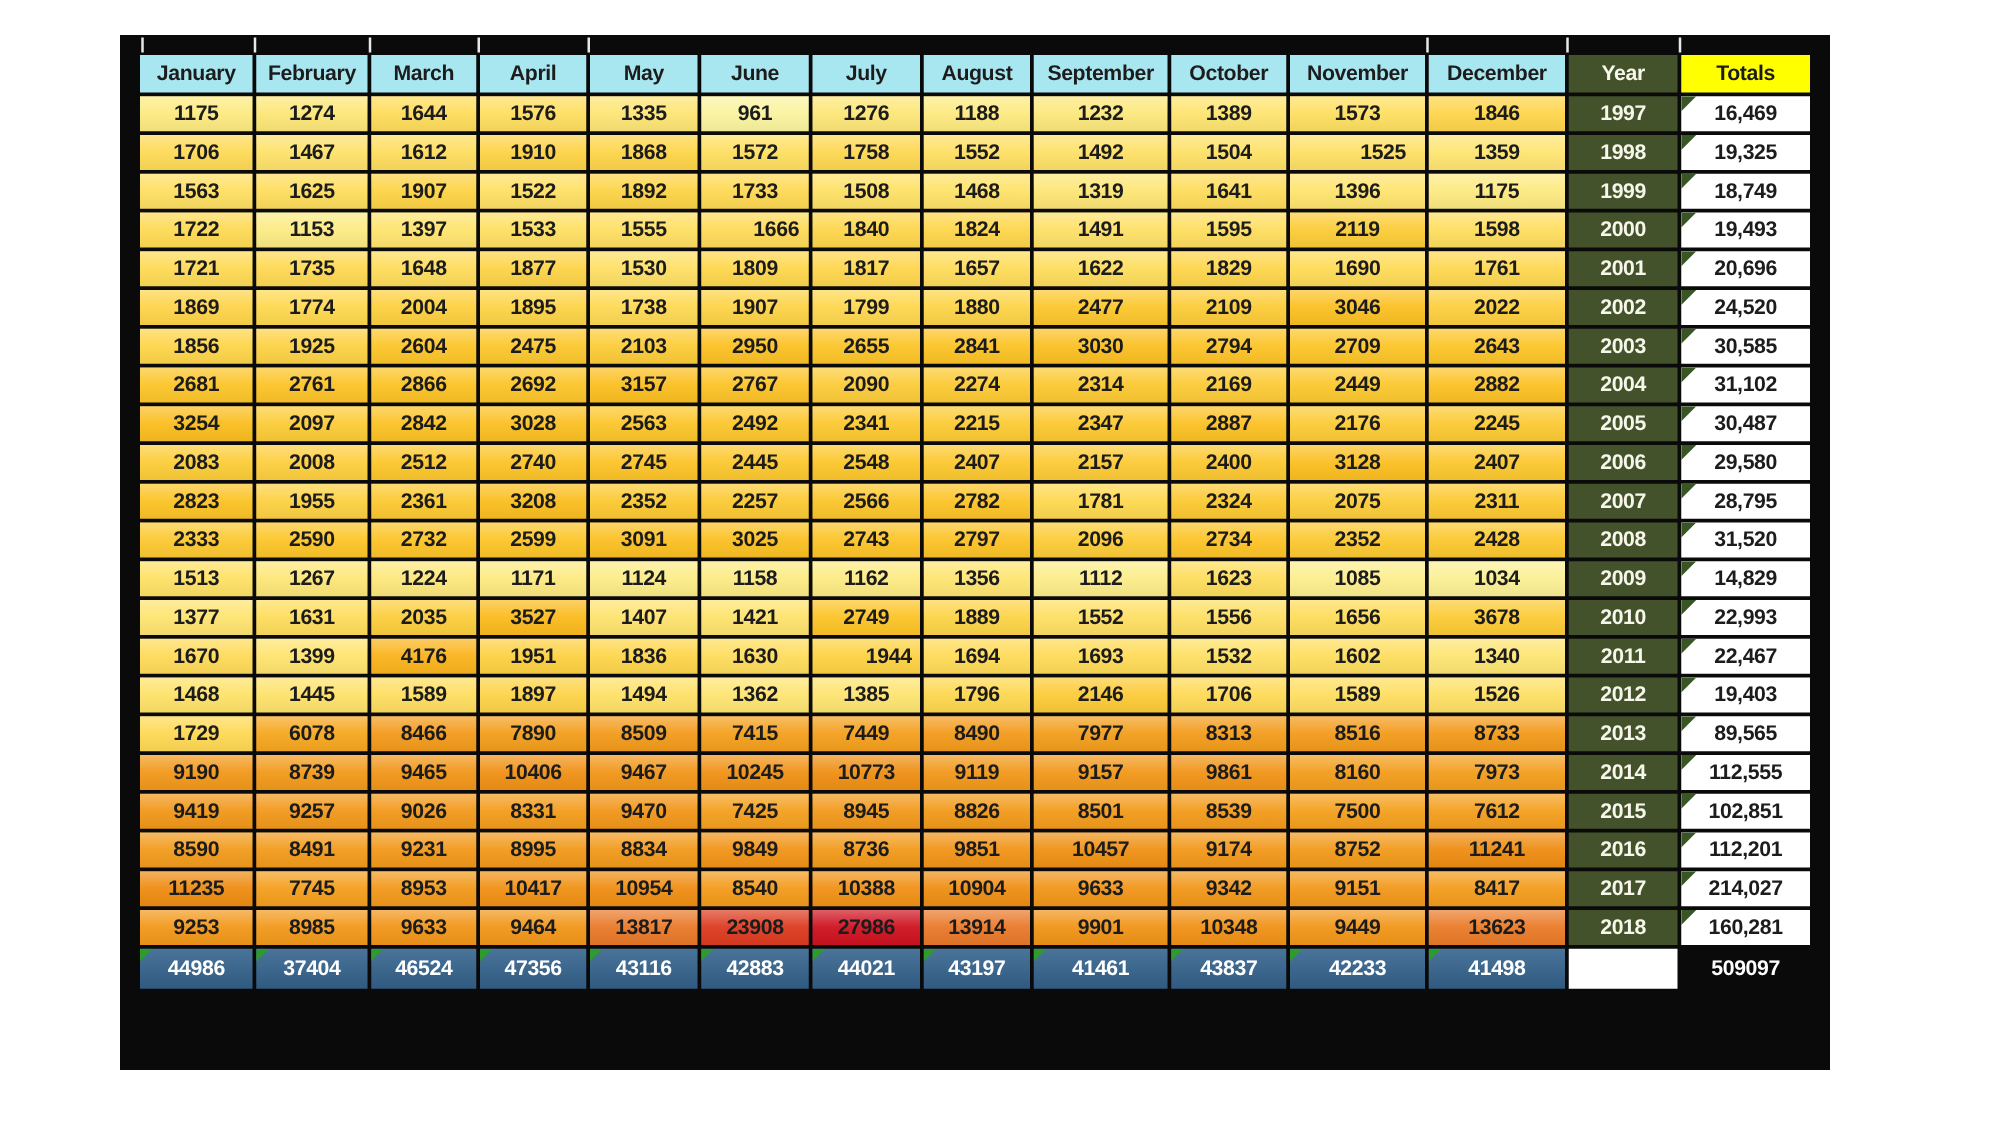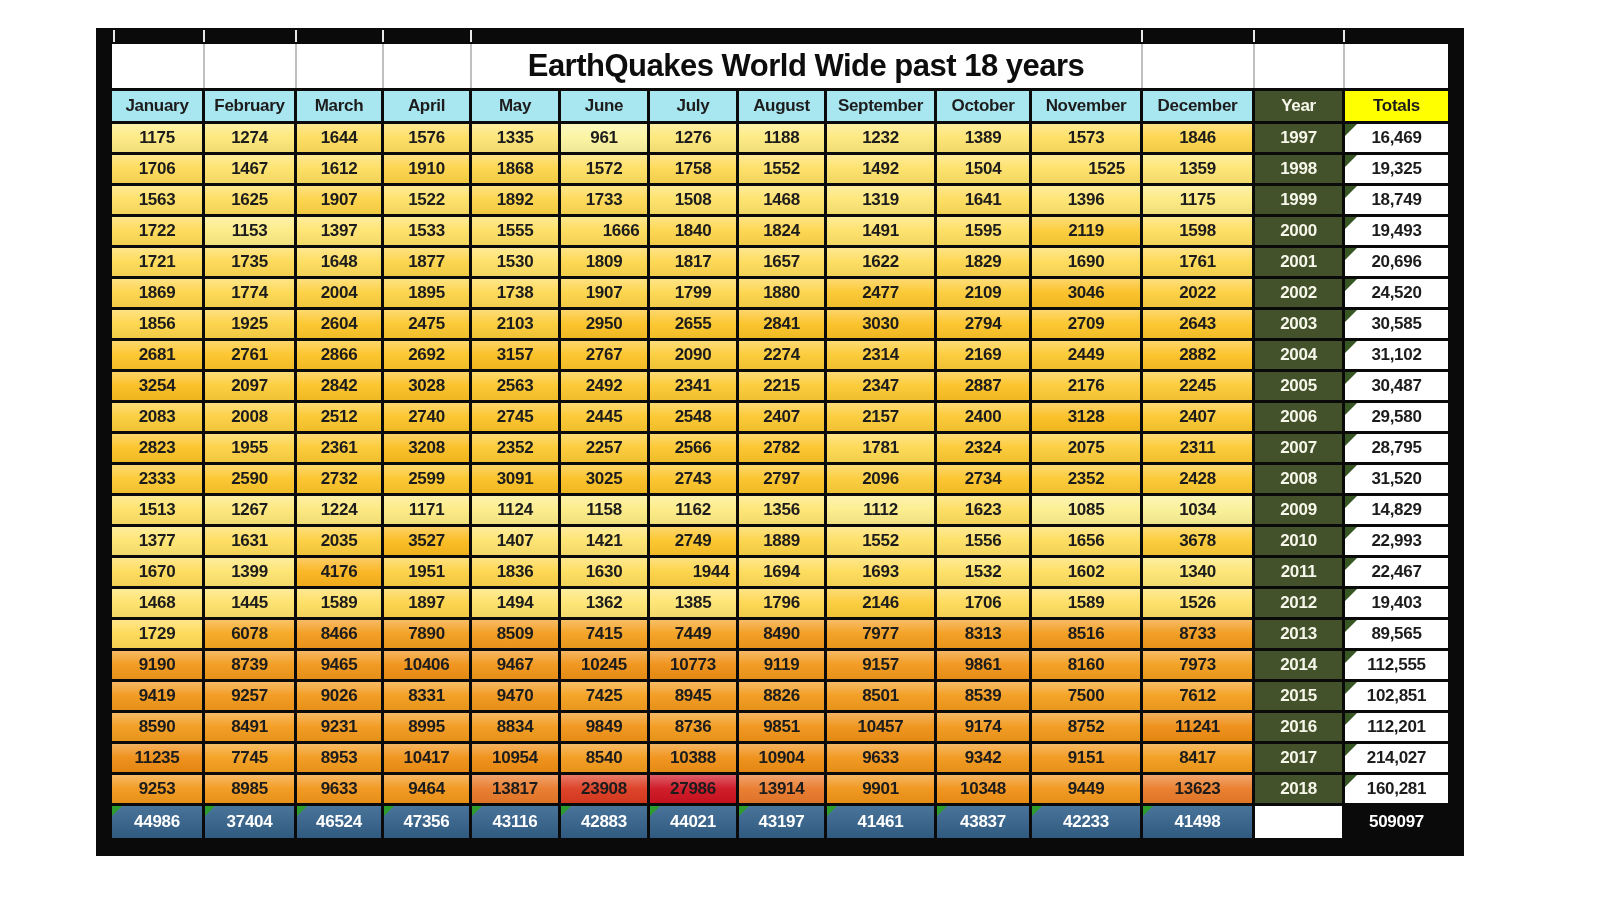--- a/index.html
+++ b/index.html
@@ -39,32 +39,20 @@
 
   .tri::before { content:""; position:absolute; top:0; left:0; width:0; height:0;
                  border-top:12px solid var(--ind-dark); border-right:12px solid transparent; }
   .blue-c.tri::before { border-top:10px solid var(--ind-bright); border-right:10px solid transparent; }
 </style>
 </head>
 <body>
 
 <div class="page">
   <div class="frame" id="frame">
-    <div class="title-band" id="titleBand">
-      <div class="title-merged" id="titleMerged" style="left: 359.5px; width: 669px;">
-        <span class="title-text">EarthQuakes World Wide past 18 years</span>
-      </div>
-    <div class="band-sep" style="left: 90.5px;"></div>
-        <div class="band-sep" style="left: 182.5px;"></div>
-        <div class="band-sep" style="left: 269.5px;"></div>
-        <div class="band-sep" style="left: 357.5px;"></div>
-        <div class="band-sep" style="left: 1028.5px;"></div>
-        <div class="band-sep" style="left: 1140.5px;"></div>
-        <div class="band-sep" style="left: 1230.5px;"></div>
-      </div>
     <div class="grid" id="grid" style="grid-template-columns: 90px 89px 84px 85px 86px 86px 86px 85px 107px 92px 108px 109px 87px 103px; grid-template-rows: 30px repeat(22, 28px) 32px;">
         <div class="cell month-h">January</div>
         <div class="cell month-h">February</div>
         <div class="cell month-h">March</div>
         <div class="cell month-h">April</div>
         <div class="cell month-h">May</div>
         <div class="cell month-h">June</div>
         <div class="cell month-h">July</div>
         <div class="cell month-h">August</div>
         <div class="cell month-h">September</div>

